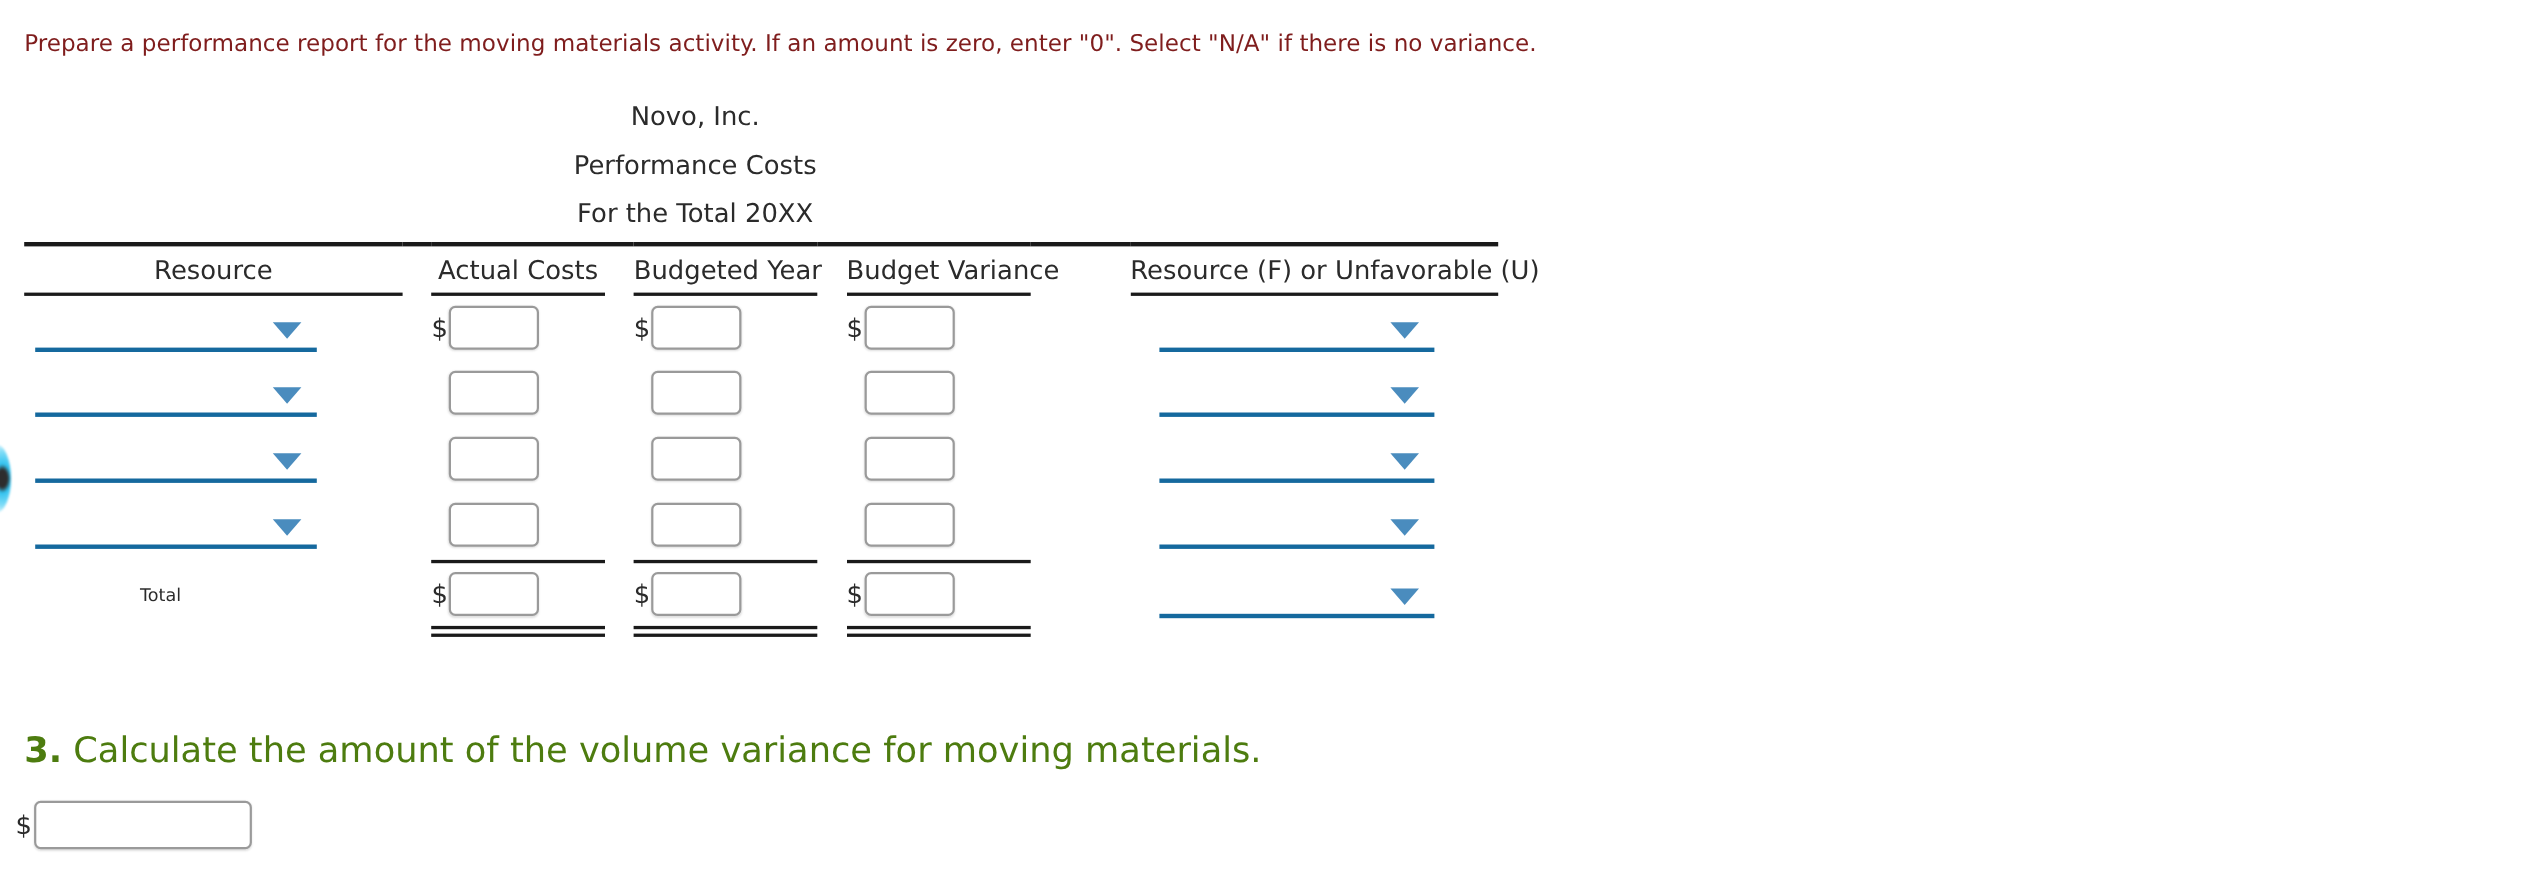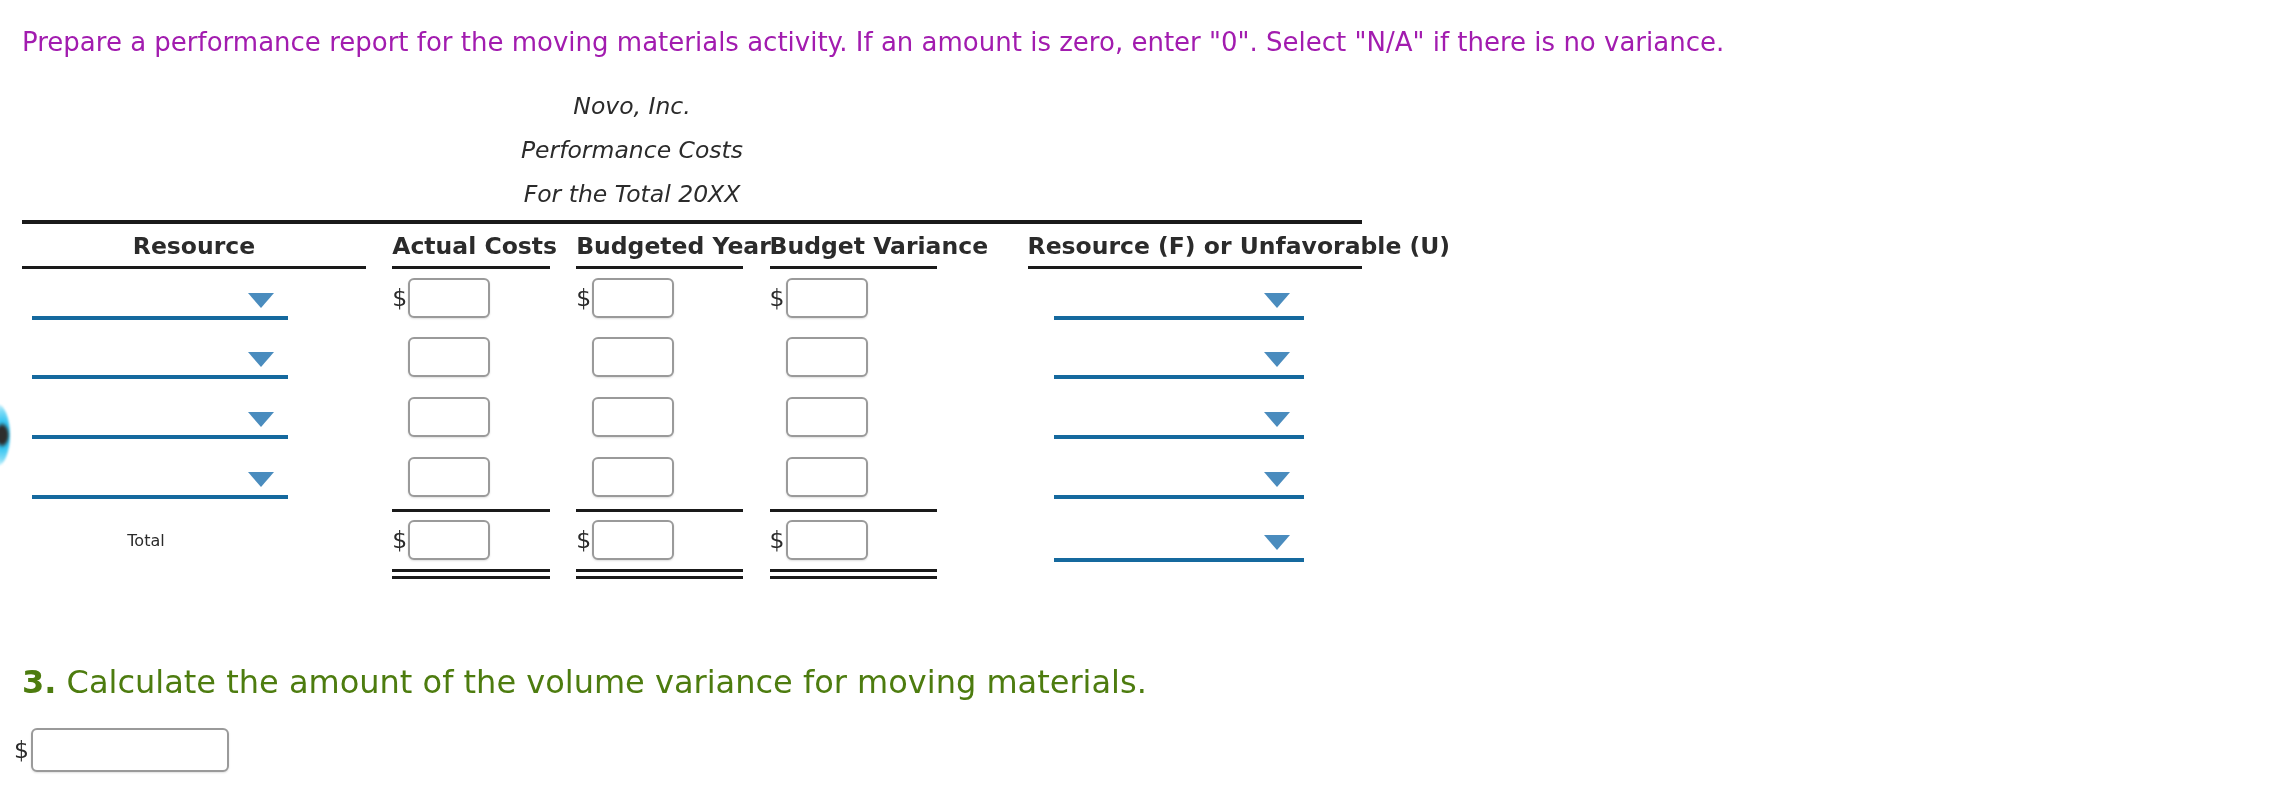--- a/index.html
+++ b/index.html
@@ -12,23 +12,23 @@
     font-family: "DejaVu Sans", "Liberation Sans", sans-serif;
     color: #2b2b2b;
     position: relative;
     overflow: hidden;
   }
 
   
   .intro {
     position: absolute;
     left: 22px; top: 26px;
-    font-size: 26px;
+    font-size: 21px;
     line-height: 1.3;
-    color: #a21caf;
+    color: #7f1d1d;
     white-space: nowrap;
   }
 
   
   .edge-glow {
     position: absolute;
     left: -16px; top: 404px;
     width: 26px; height: 62px;
     border-radius: 50%;
     background: radial-gradient(ellipse at 70% 50%,
@@ -43,21 +43,20 @@
   .report {
     position: absolute;
     left: 22px; top: 84px;
     width: 1340px;
   }
   .report-title {
     text-align: center;
     font-size: 23.5px;
     line-height: 44px;
     color: #2b2b2b;
-    font-style: italic;
   }
   .report-title.t1 { padding-right: 120px; }
   .report-title.t2 { padding-right: 120px; }
   .report-title.t3 { padding-right: 120px; }
 
   
   table.perf {
     border-collapse: collapse;
     width: 1340px;
     margin-top: 4px;
@@ -75,21 +74,21 @@
   .gap-c     { width: 76px; }
 
   
   tr.top-rule td {
     border-top: 4px solid #1a1a1a;
     height: 4px; font-size: 0; line-height: 0;
   }
 
   
   tr.hdr th {
-    font-weight: bold;
+    font-weight: normal;
     font-size: 23.5px;
     color: #2b2b2b;
     text-align: center;
     padding: 6px 0 4px 0;
     white-space: nowrap;
     vertical-align: bottom;
   }
   tr.hdr th .hdr-label { display: inline-block; }
   
   tr.hdr-ul td { height: 3px; font-size: 0; line-height: 0; }

